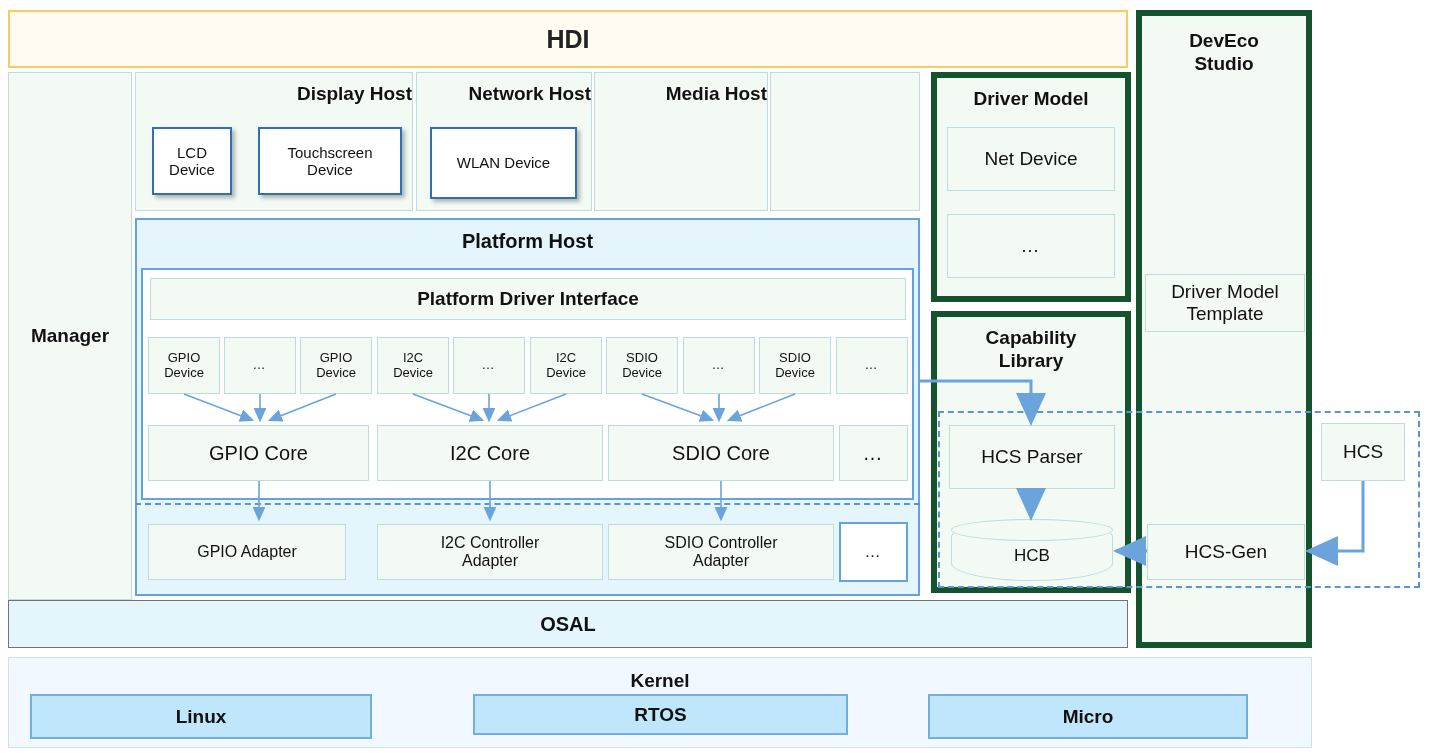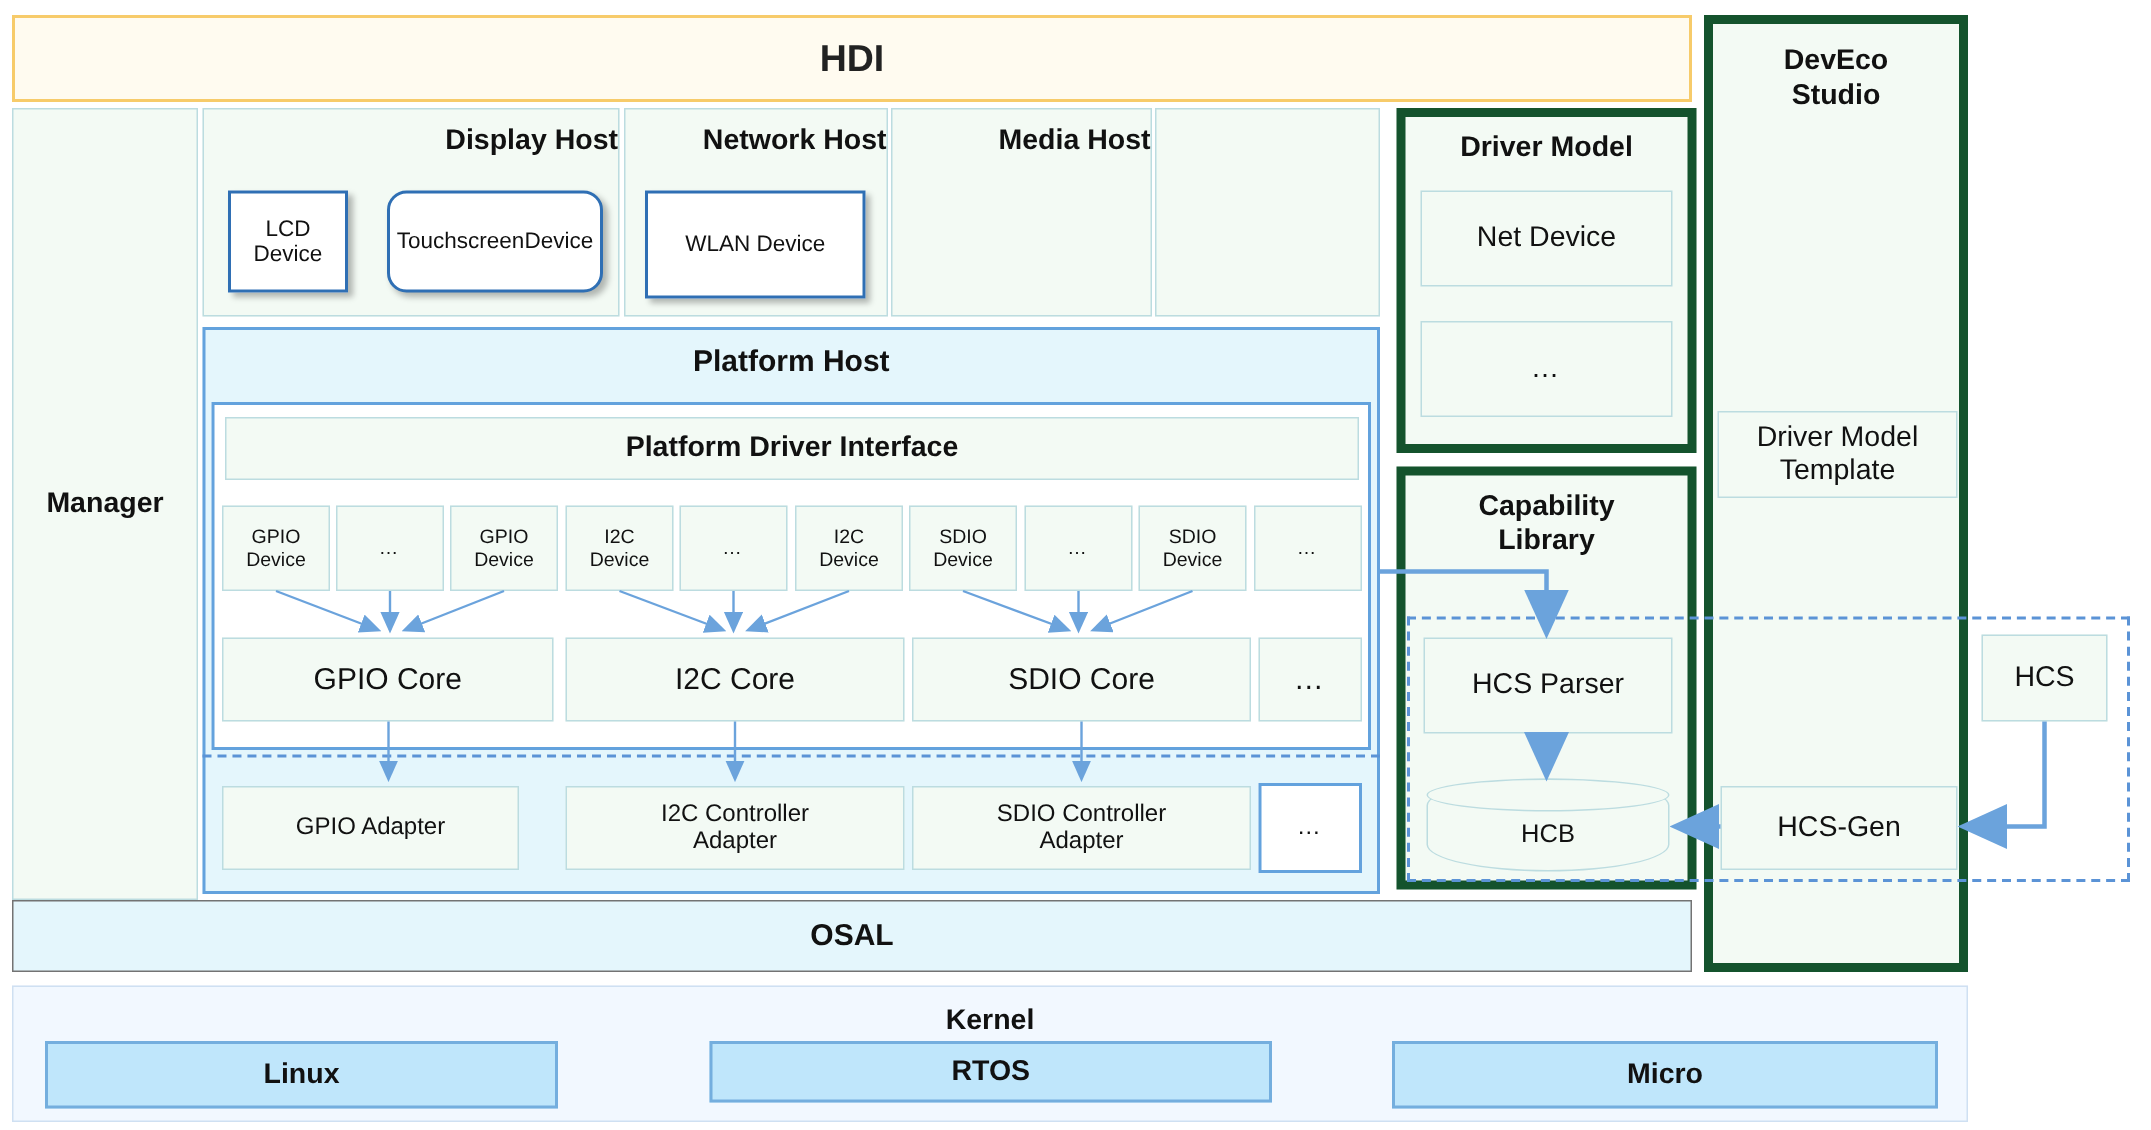--- a/index.html
+++ b/index.html
@@ -65,21 +65,21 @@
     <span>Manager</span>
   </div>
 
   <div class="box host" style="left:135px;top:72px;width:278px;height:139px;">
     <div class="host-title">Display Host</div>
   </div>
   <div class="box devwhite" style="left:152px;top:127px;width:80px;height:68px;flex-direction:column;">
     <span>LCD</span>
     <span>Device</span>
   </div>
-  <div class="box devwhite" style="left:258px;top:127px;width:144px;height:68px;flex-direction:row;border-radius:13px;">
+  <div class="box devwhite" style="left:258px;top:127px;width:144px;height:68px;flex-direction:column;">
     <span>Touchscreen</span>
     <span>Device</span>
   </div>
 
   <div class="box host" style="left:416px;top:72px;width:176px;height:139px;">
     <div class="host-title">Network Host</div>
   </div>
   <div class="box devwhite" style="left:430px;top:127px;width:147px;height:72px;">
     <span>WLAN Device</span>
   </div>
@@ -219,21 +219,21 @@
 
   <div class="box kernel" style="left:8px;top:657px;width:1304px;height:91px;display:block;">
     <div class="kernel-title">Kernel</div>
   </div>
   <div class="box kchild" style="left:30px;top:694px;width:342px;height:45px;">
     <span>Linux</span>
   </div>
   <div class="box kchild" style="left:473px;top:694px;width:375px;height:41px;">
     <span>RTOS</span>
   </div>
-  <div class="box kchild" style="left:928px;top:694px;width:364px;height:45px;">
+  <div class="box kchild" style="left:928px;top:694px;width:320px;height:45px;">
     <span>Micro</span>
   </div>
 
   <svg class="ov" viewBox="0 0 1434 753">
     <defs>
       <marker id="ah" markerWidth="9" markerHeight="9" refX="7.5" refY="4" orient="auto">
         <path d="M0,0 L9,4 L0,8 z" fill="#6ba3dc"></path>
       </marker>
       <marker id="ahw" markerWidth="11" markerHeight="11" refX="9" refY="5" orient="auto">
         <path d="M0,0 L11,5 L0,10 z" fill="#6ba3dc"></path>

